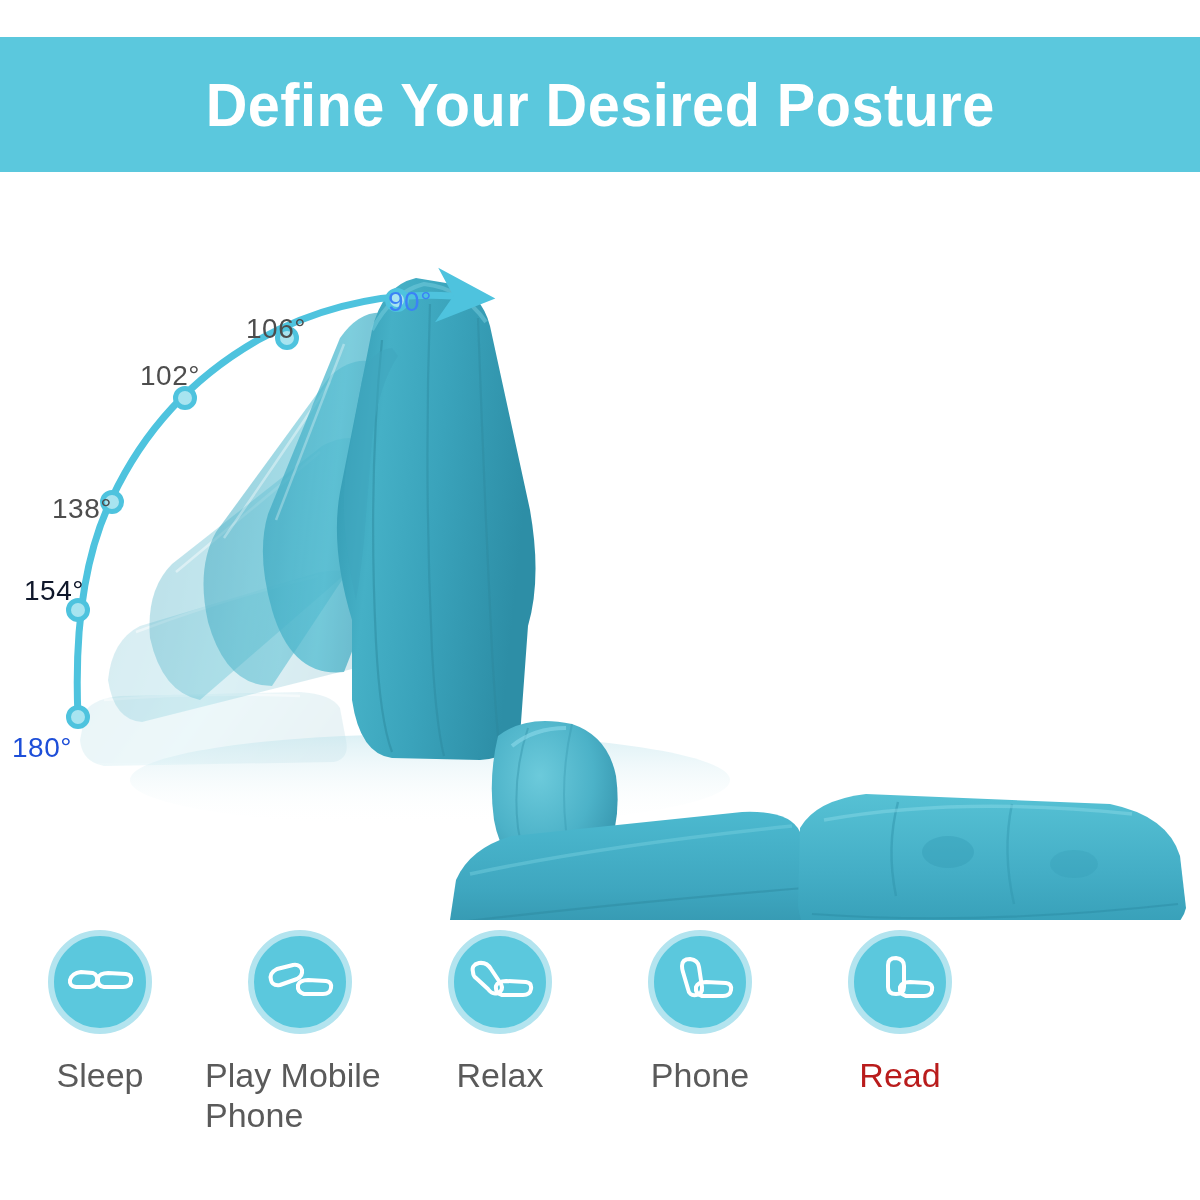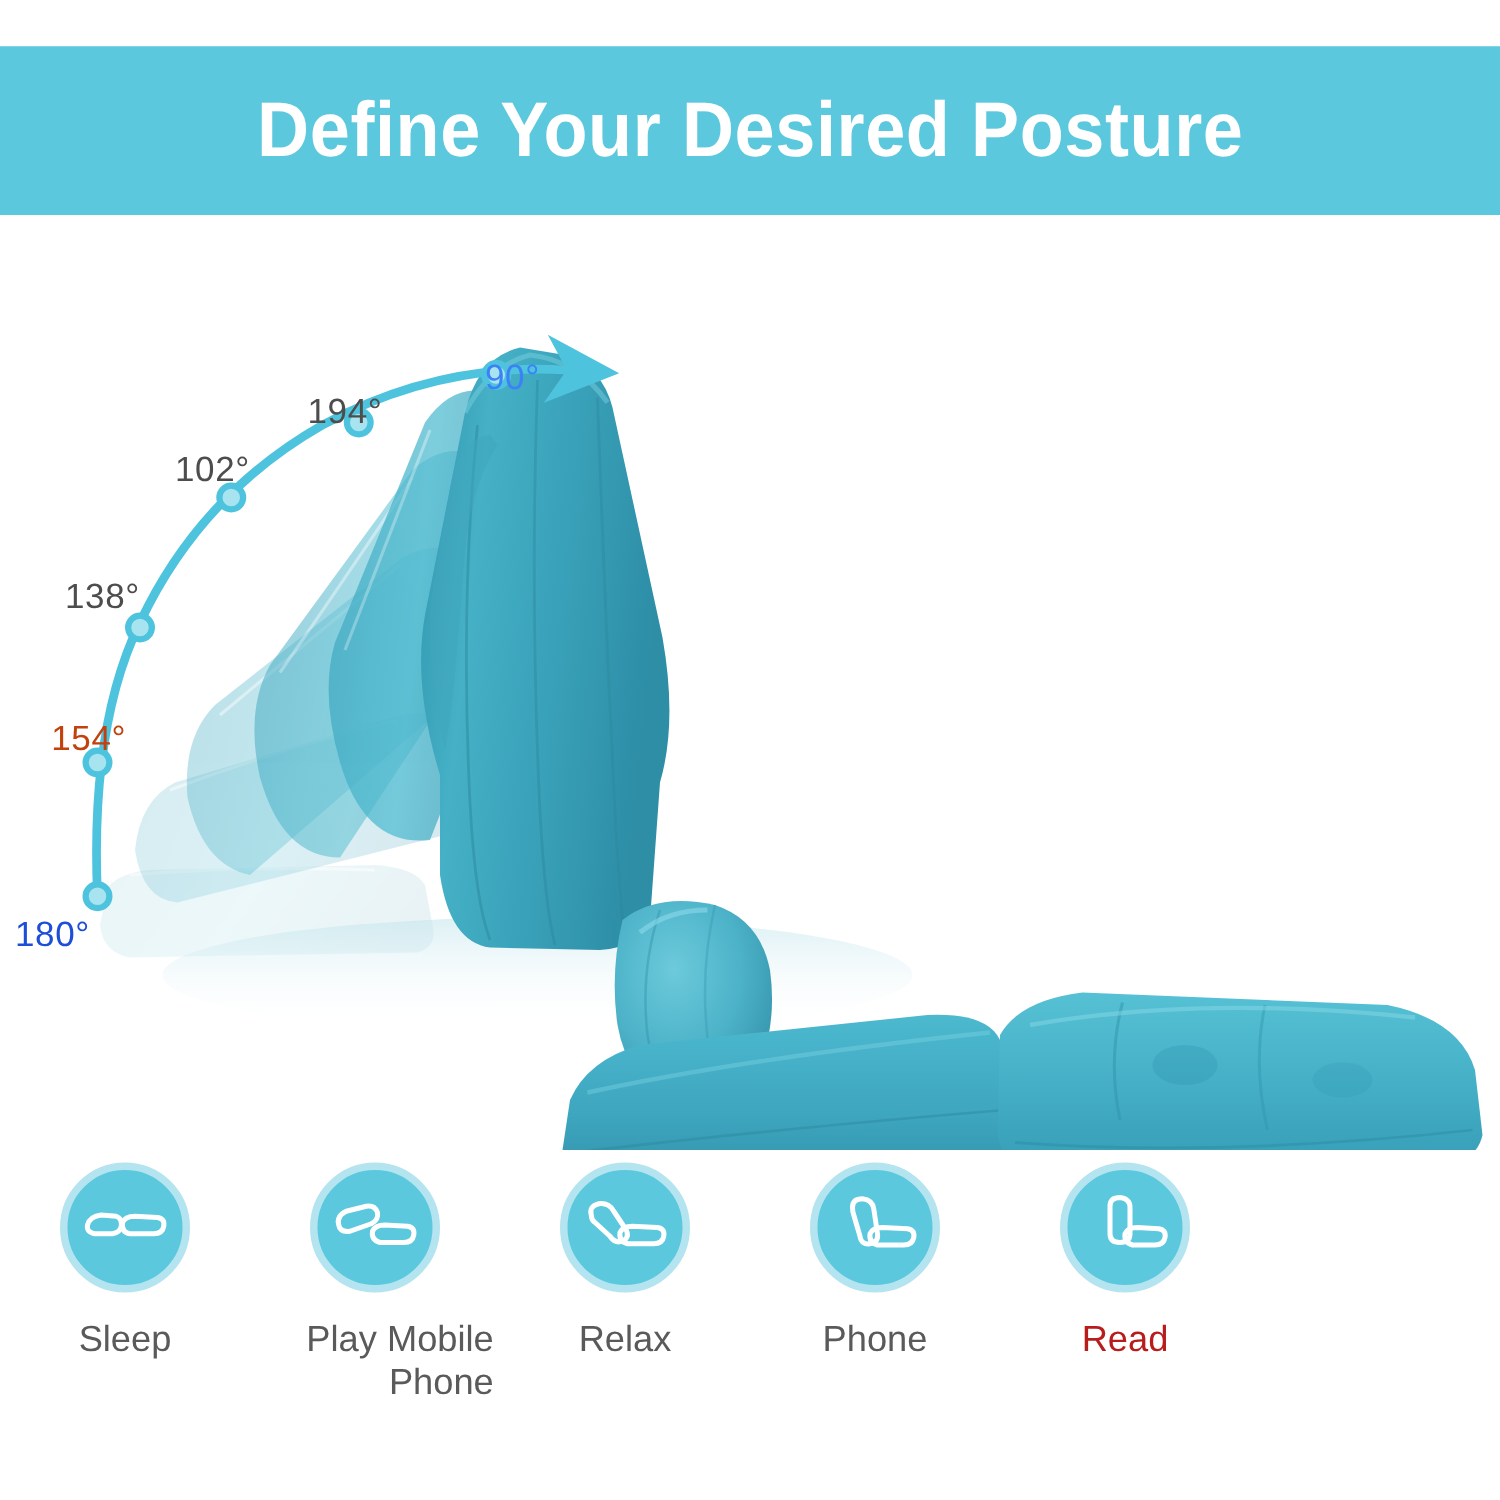--- a/index.html
+++ b/index.html
@@ -66,23 +66,23 @@
     width: 104px; height: 104px; border-radius: 50%;
     background: #5bc8dd;
     border: 6px solid #b3e4ef;
     display: flex; align-items: center; justify-content: center;
     flex: 0 0 auto;
   }
   .badge svg { display: block; }
   .icon-label {
     margin-top: 22px;
     color: #5a5a5a;
-    font-size: 29px;
+    font-size: 34px;
     line-height: 1.17;
-    text-align: right;
+    text-align: left;
     font-weight: 400;
     max-width: 190px;
   }
 </style>
 </head>
 <body>
 
 <div class="page">
 
   <div class="banner" style="background: rgb(91, 200, 221);">
@@ -222,24 +222,24 @@
         <circle cx="78" cy="537" r="9.5" fill="#a8e4f0" stroke="#4ec3de" stroke-width="5"></circle>
         <circle cx="78" cy="430" r="9.5" fill="#a8e4f0" stroke="#4ec3de" stroke-width="5"></circle>
         <circle cx="112" cy="322" r="9.5" fill="#a8e4f0" stroke="#4ec3de" stroke-width="5"></circle>
         <circle cx="185" cy="218" r="9.5" fill="#a8e4f0" stroke="#4ec3de" stroke-width="5"></circle>
         <circle cx="287" cy="158" r="9.5" fill="#a8e4f0" stroke="#4ec3de" stroke-width="5"></circle>
         <circle cx="397" cy="120" r="9.5" fill="#a8e4f0" stroke="#4ec3de" stroke-width="5"></circle>
       </g>
     </svg>
 
     <div class="angle-label a180" style="color: #1d4ed8; margin-top: 40px;">180°</div>
-    <div class="angle-label a154" style="color: #c2410c; margin-left: 17px;">154°</div>
-    <div class="angle-label a138" style="color: rgb(77, 77, 77);">138°</div>
+    <div class="angle-label a154" style="color: #0f172a;">154°</div>
+    <div class="angle-label a138" style="color: rgb(77, 77, 77); margin-top: 32px;">138°</div>
     <div class="angle-label a122" style="color: rgb(77, 77, 77);">102°</div>
-    <div class="angle-label a106" style="color: rgb(77, 77, 77);">194°</div>
+    <div class="angle-label a106" style="color: rgb(77, 77, 77);">106°</div>
     <div class="angle-label a90" style="color: #3b82f6;">90°</div>
   </div>
 
   <div class="icon-row">
 
     <div class="icon-cell">
       <div class="badge" style="background: rgb(91, 200, 221); border-color: rgb(179, 228, 239);">
         <svg width="72" height="52" viewBox="0 0 72 52">
           <g fill="none" stroke="#ffffff" stroke-width="4" stroke-linecap="round" stroke-linejoin="round">
             <path d="M6,24 Q8,17 17,16 L29,17 Q34,19 33,25 Q32,30 26,31 L12,31 Q5,30 6,24 Z"></path>

